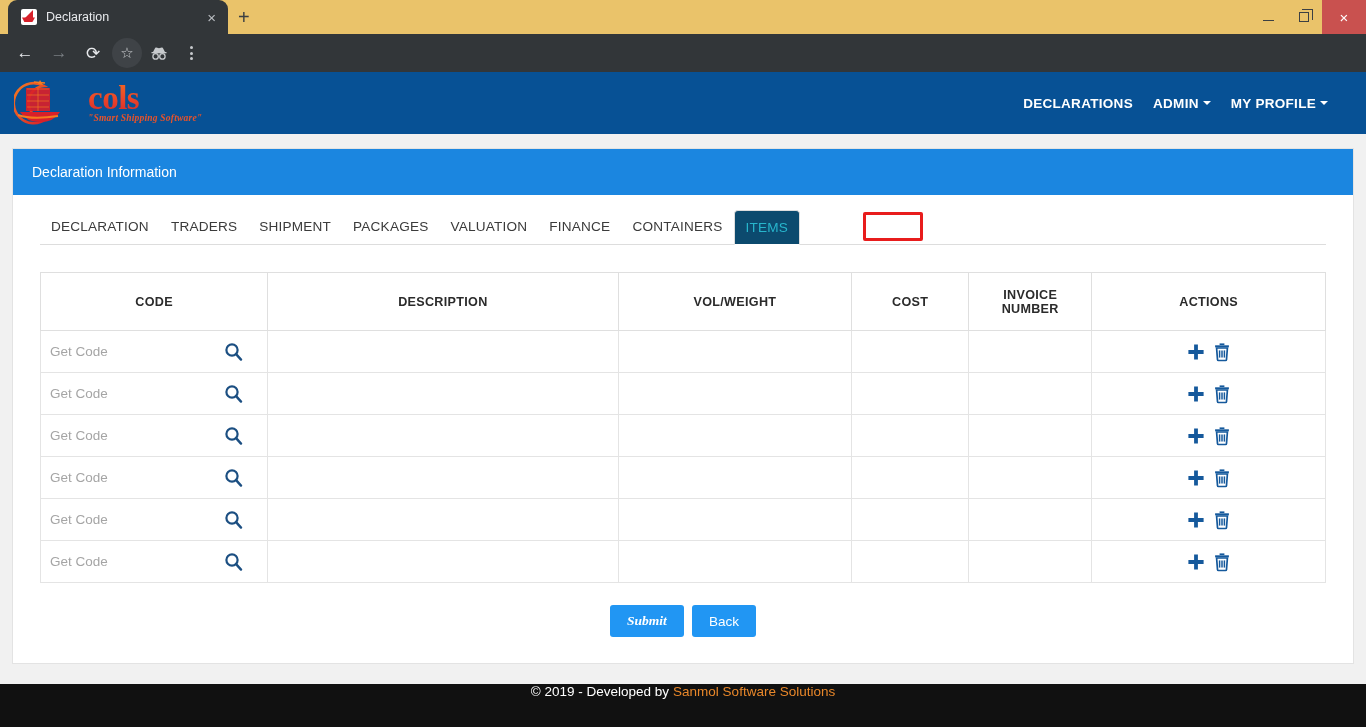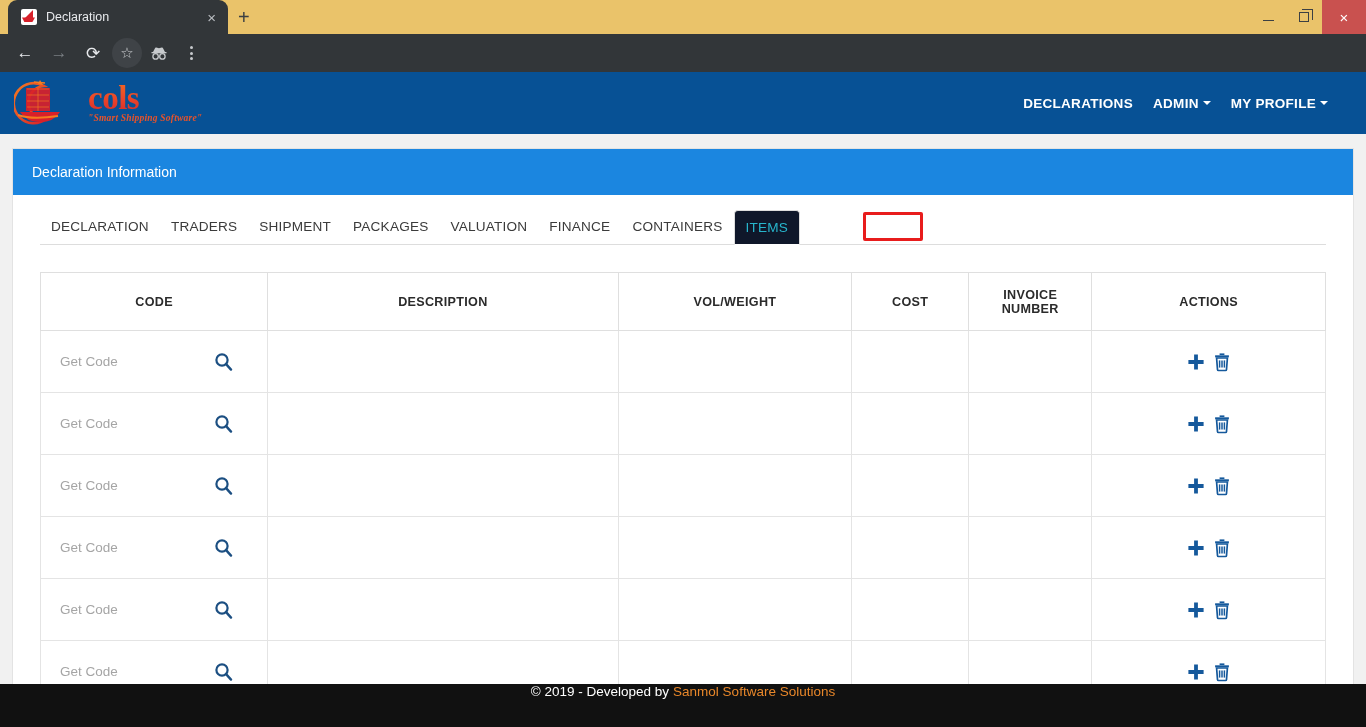--- a/index.html
+++ b/index.html
@@ -142,42 +142,42 @@
 
   .tabs {
     display: flex; align-items: flex-end;
     border-bottom: 1px solid #dddddd; gap: 0; position: relative;
   }
   .tab-item {
     padding: 10px 11px; font-size: 13.6px; color: #3b3b3b;
     letter-spacing: 0.2px; white-space: nowrap;
   }
   .tab-item.active {
-    color: #27b5cc; background: #0f172a;
+    color: #27b5cc; background: #0c4a6e;
     border: 1px solid #dddddd; border-bottom: 1px solid #ffffff;
     border-radius: 4px 4px 0 0; margin-bottom: -1px;
     padding: 9px 11px;
   }
   .tab-annotation {
     position: absolute; border: 3px solid #e81c1c;
     border-radius: 2px; pointer-events: none;
   }
 
   .table-wrap { margin-top: 27px; }
   table.items-table {
     width: 100%; border-collapse: collapse;
     border: 1px solid #dfdfdf; table-layout: fixed;
   }
   table.items-table th {
     border: 1px solid #dfdfdf; padding: 14px 6px;
     font-size: 12.6px; font-weight: bold; color: #2b2b2b;
     text-align: center; letter-spacing: 0.3px; height: 58px;
   }
   table.items-table td {
-    border: 1px solid #e4e4e4; height: 27px; padding: 14px;
+    border: 1px solid #e4e4e4; height: 27px; padding: 4px;
     vertical-align: middle;
   }
   .col-code { width: 17.5%; }
   .col-desc { width: 27%; }
   .col-vol { width: 18%; }
   .col-cost { width: 9%; }
   .col-inv { width: 9.5%; }
   .col-act { width: 18%; }
 
   .code-cell {

